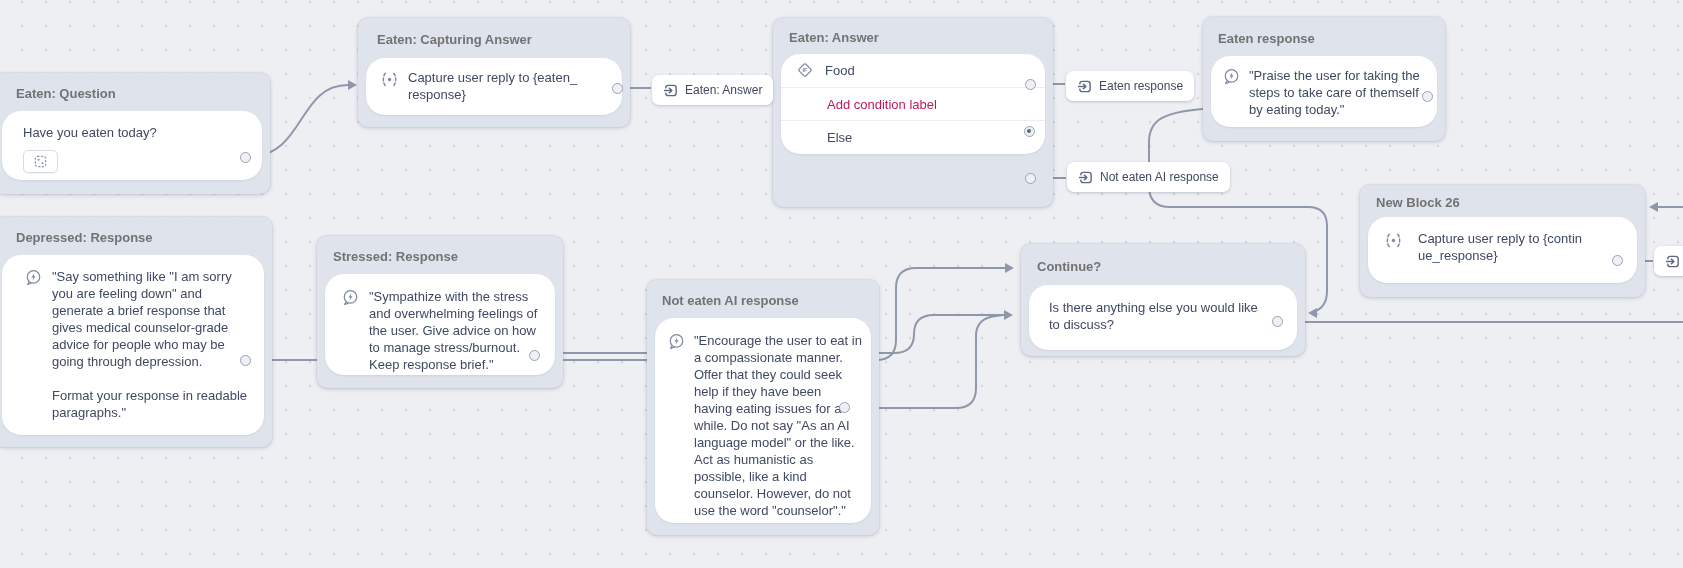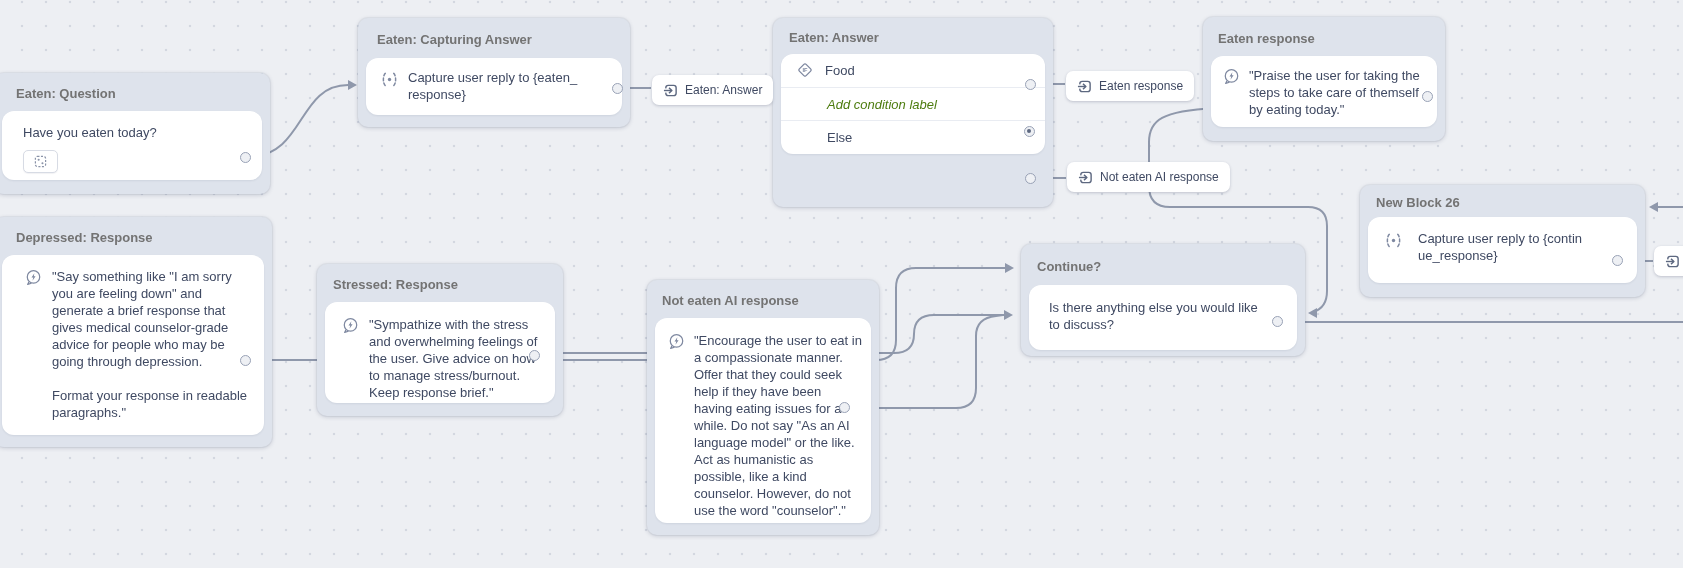--- a/index.html
+++ b/index.html
@@ -8,37 +8,37 @@
     background-color:#edeff3;
     background-image:radial-gradient(circle,#d3d7e0 1.4px,transparent 1.6px);
     background-size:24px 24px;background-position:10px 14px;
     font-family:"Liberation Sans","DejaVu Sans",sans-serif;
     color:#3f4962;
   }
   svg.edges{position:absolute;left:0;top:0;z-index:1;}
   .node{position:absolute;background:#dee3ec;border-radius:10px;z-index:2;
         box-shadow:0 1px 4px rgba(50,60,90,.22),0 0 0 1px rgba(120,130,160,.07);}
   .node-header{font-size:13px;font-weight:bold;color:#737373;white-space:nowrap;overflow:hidden;}
-  .node-body{background:#fff;border-radius:12px;margin:0 8px 8px;box-shadow:0 1px 2px rgba(30,40,70,.08);
+  .node-body{background:#fff;border-radius:19px;margin:0 8px 8px;box-shadow:0 1px 2px rgba(30,40,70,.08);
              font-size:13px;line-height:17px;color:#3f4962;box-sizing:border-box;}
   .flexbody{display:flex;align-items:flex-start;}
   .multiline{white-space:pre-line;}
   .bodytext{overflow:hidden;}
   .port{position:absolute;width:11px;height:11px;border-radius:50%;background:#eef0f4;
         border:1.5px solid #99a2b6;box-sizing:border-box;z-index:6;}
   .port.dot::after{content:"";position:absolute;left:2px;top:2px;width:4px;height:4px;border-radius:50%;background:#5d6880;}
   .pill{position:absolute;height:30px;background:#fff;border-radius:7px;z-index:4;
         box-shadow:0 1px 3px rgba(50,60,90,.25);display:flex;align-items:center;gap:7px;
         padding:0 11px;font-size:12px;color:#3f4962;white-space:nowrap;box-sizing:border-box;}
   .cond-rows{display:flex;flex-direction:column;height:100%;}
   .cond-row{flex:1;display:flex;align-items:center;gap:11px;padding-left:15px;}
   .cond-row.noicon{padding-left:46px;}
   .cond-row + .cond-row{border-top:1px solid #e9ecf2;margin-left:0;}
   .cond-label{font-size:13px;}
-  .cond-label.placeholder{color:#4d7c0f;font-style:italic;}
+  .cond-label.placeholder{color:#be185d;}
   .icon{flex:0 0 auto;display:inline-flex;}
   .img-btn{display:inline-flex;align-items:center;justify-content:center;width:33px;height:21px;
            background:#fff;border:1px solid #d7dbe4;border-radius:5px;box-shadow:0 1px 1px rgba(30,40,70,.06);}
 </style>
 </head>
 <body>
 
 <div id="canvas">
 
   <svg class="edges" width="1683" height="568" viewBox="0 0 1683 568">
@@ -164,21 +164,21 @@
             <path d="M9.9 4.4 L6.9 8.9 h1.9 L7.9 12.4 l3.3 -4.7 H9.3 Z" fill="#7e88a0"></path>
           </svg>
       </span>
       <div class="bodytext multiline" style="width:196px;">"Say something like "I am sorry you are feeling down" and generate a brief response that gives medical counselor-grade advice for people who may be going through depression.
 
 Format your response in readable paragraphs."</div>
     </div>
   </div>
   <div class="port" style="left:240px;top:355px;"></div>
 
-  <div class="node" style="left:317px;top:264px;width:246px;height:152px;">
+  <div class="node" style="left:317px;top:236px;width:246px;height:152px;">
     <div class="node-header" style="padding:13px 16px 10px 16px;">Stressed: Response</div>
     <div class="node-body flexbody" style="height:101px;padding:14px 8px 0 17px;gap:10px;">
       <span class="icon" style="margin-top:1px;">
         <svg width="17" height="17" viewBox="0 0 18 18">
             <circle cx="9" cy="8.4" r="6.6" fill="none" stroke="#7e88a0" stroke-width="1.3"></circle>
             <path d="M4.2 13.4 L2.8 16.4 L6.8 14.9" fill="none" stroke="#7e88a0" stroke-width="1.3" stroke-linejoin="round"></path>
             <path d="M9.9 4.4 L6.9 8.9 h1.9 L7.9 12.4 l3.3 -4.7 H9.3 Z" fill="#7e88a0"></path>
           </svg>
       </span>
       <div class="bodytext" style="width:172px;">"Sympathize with the stress and overwhelming feelings of the user. Give advice on how to manage stress/burnout. Keep response brief."</div>

